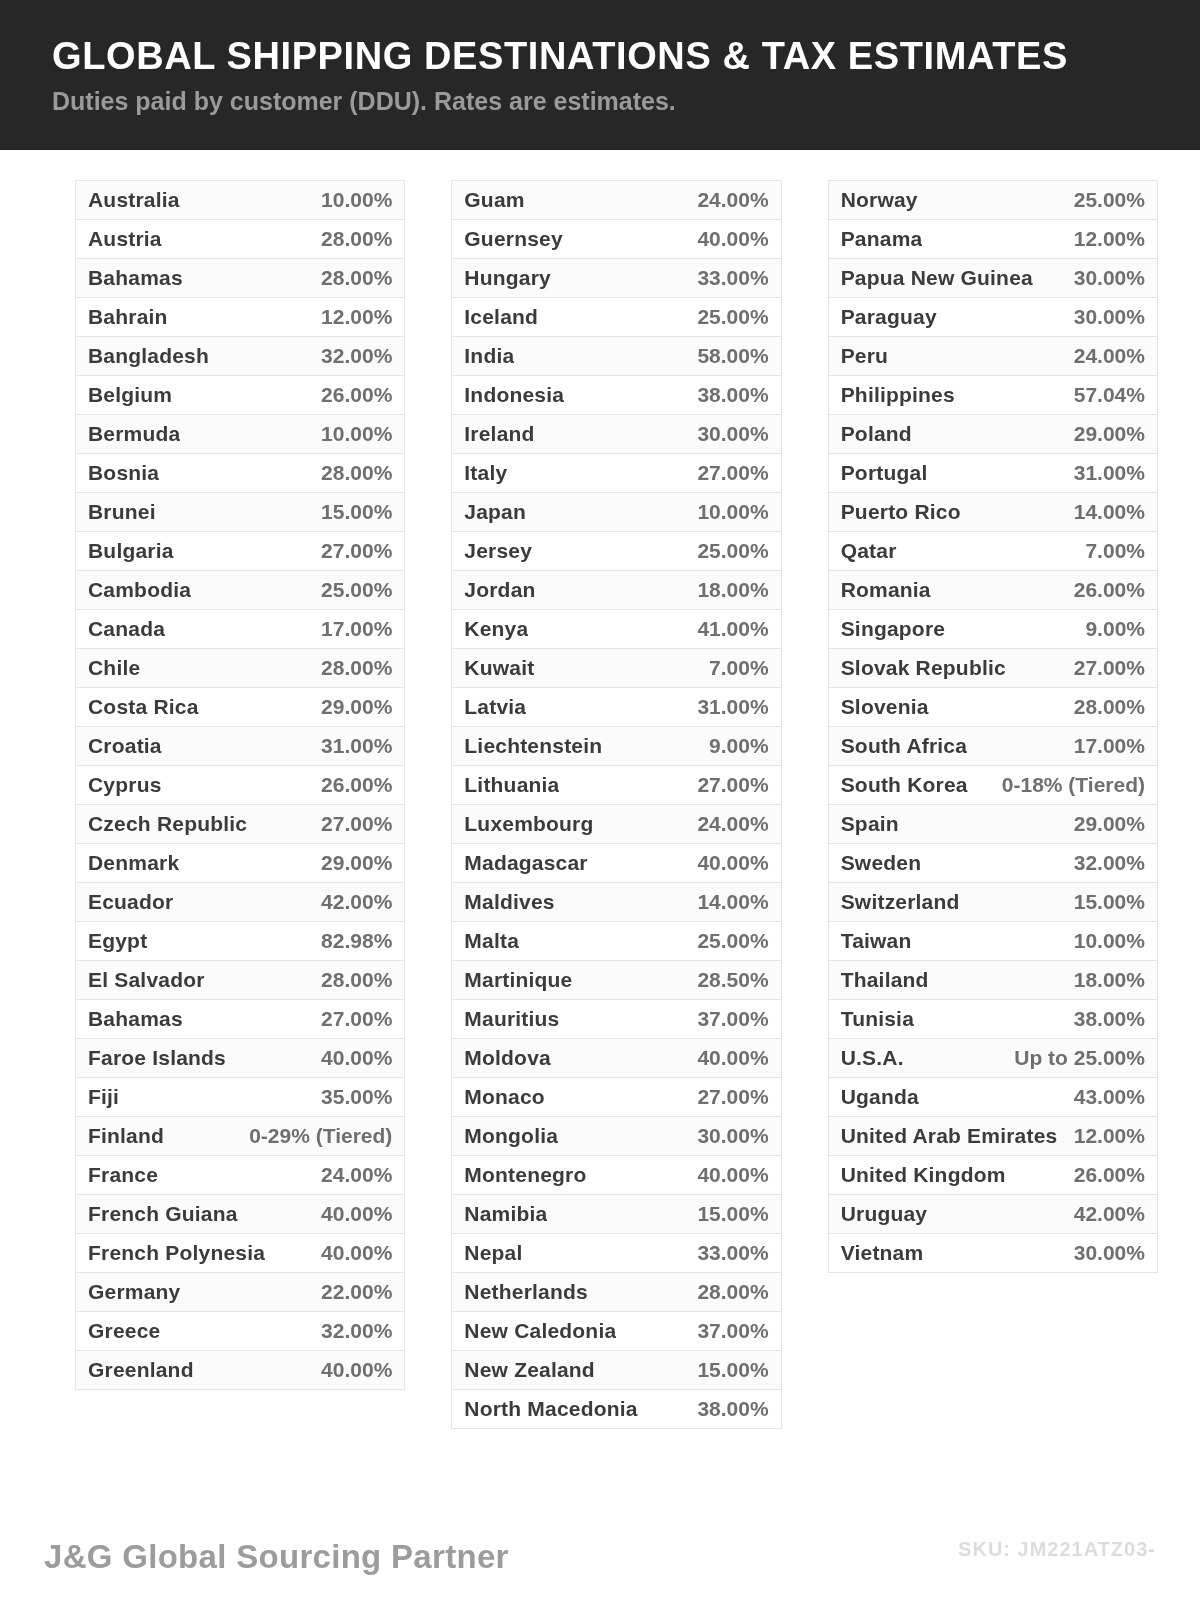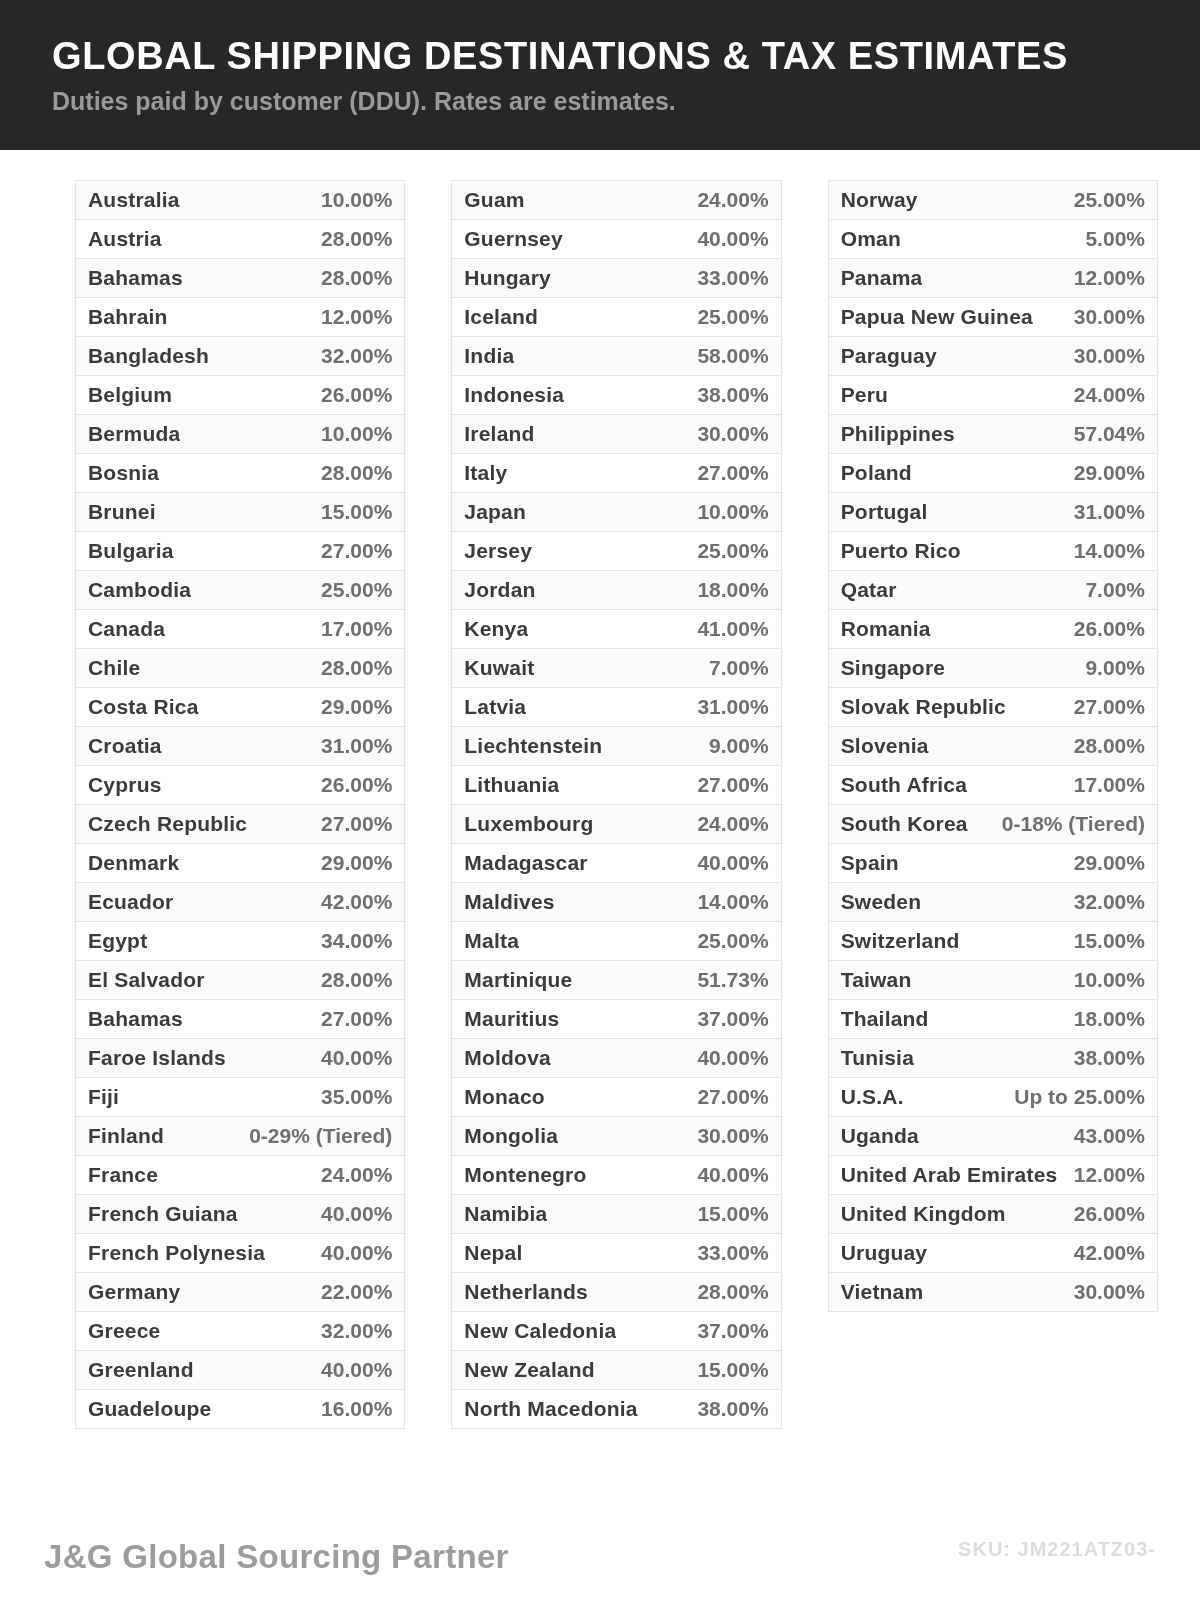--- a/index.html
+++ b/index.html
@@ -192,21 +192,21 @@
       <div class="row">
         <span class="country">Denmark</span>
         <span class="rate">29.00%</span>
       </div>
       <div class="row">
         <span class="country">Ecuador</span>
         <span class="rate">42.00%</span>
       </div>
       <div class="row">
         <span class="country">Egypt</span>
-        <span class="rate">34.00%</span>
+        <span class="rate">82.98%</span>
       </div>
       <div class="row">
         <span class="country">El Salvador</span>
         <span class="rate">28.00%</span>
       </div>
       <div class="row">
         <span class="country">Bahamas</span>
         <span class="rate">27.00%</span>
       </div>
       <div class="row">
@@ -238,24 +238,20 @@
         <span class="rate">22.00%</span>
       </div>
       <div class="row">
         <span class="country">Greece</span>
         <span class="rate">32.00%</span>
       </div>
       <div class="row">
         <span class="country">Greenland</span>
         <span class="rate">40.00%</span>
       </div>
-      <div class="row">
-        <span class="country">Guadeloupe</span>
-        <span class="rate">16.00%</span>
-      </div>
     </div>
   <div class="col">
       <div class="row">
         <span class="country">Guam</span>
         <span class="rate">24.00%</span>
       </div>
       <div class="row">
         <span class="country">Guernsey</span>
         <span class="rate">40.00%</span>
       </div>
@@ -326,21 +322,21 @@
       <div class="row">
         <span class="country">Maldives</span>
         <span class="rate">14.00%</span>
       </div>
       <div class="row">
         <span class="country">Malta</span>
         <span class="rate">25.00%</span>
       </div>
       <div class="row">
         <span class="country">Martinique</span>
-        <span class="rate">51.73%</span>
+        <span class="rate">28.50%</span>
       </div>
       <div class="row">
         <span class="country">Mauritius</span>
         <span class="rate">37.00%</span>
       </div>
       <div class="row">
         <span class="country">Moldova</span>
         <span class="rate">40.00%</span>
       </div>
       <div class="row">
@@ -377,24 +373,20 @@
       </div>
       <div class="row">
         <span class="country">North Macedonia</span>
         <span class="rate">38.00%</span>
       </div>
     </div>
   <div class="col">
       <div class="row">
         <span class="country">Norway</span>
         <span class="rate">25.00%</span>
-      </div>
-      <div class="row">
-        <span class="country">Oman</span>
-        <span class="rate">5.00%</span>
       </div>
       <div class="row">
         <span class="country">Panama</span>
         <span class="rate">12.00%</span>
       </div>
       <div class="row">
         <span class="country">Papua New Guinea</span>
         <span class="rate">30.00%</span>
       </div>
       <div class="row">

